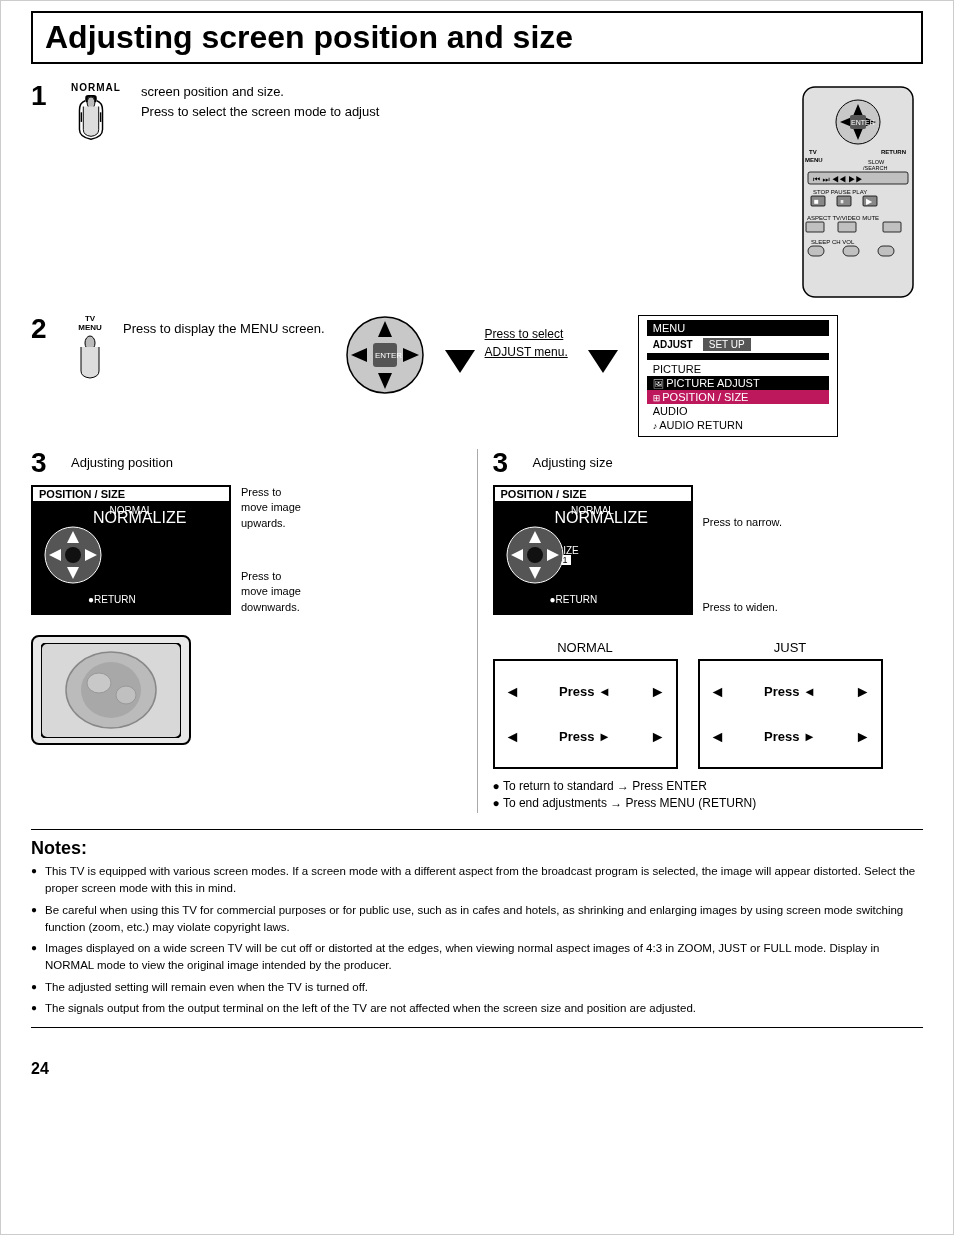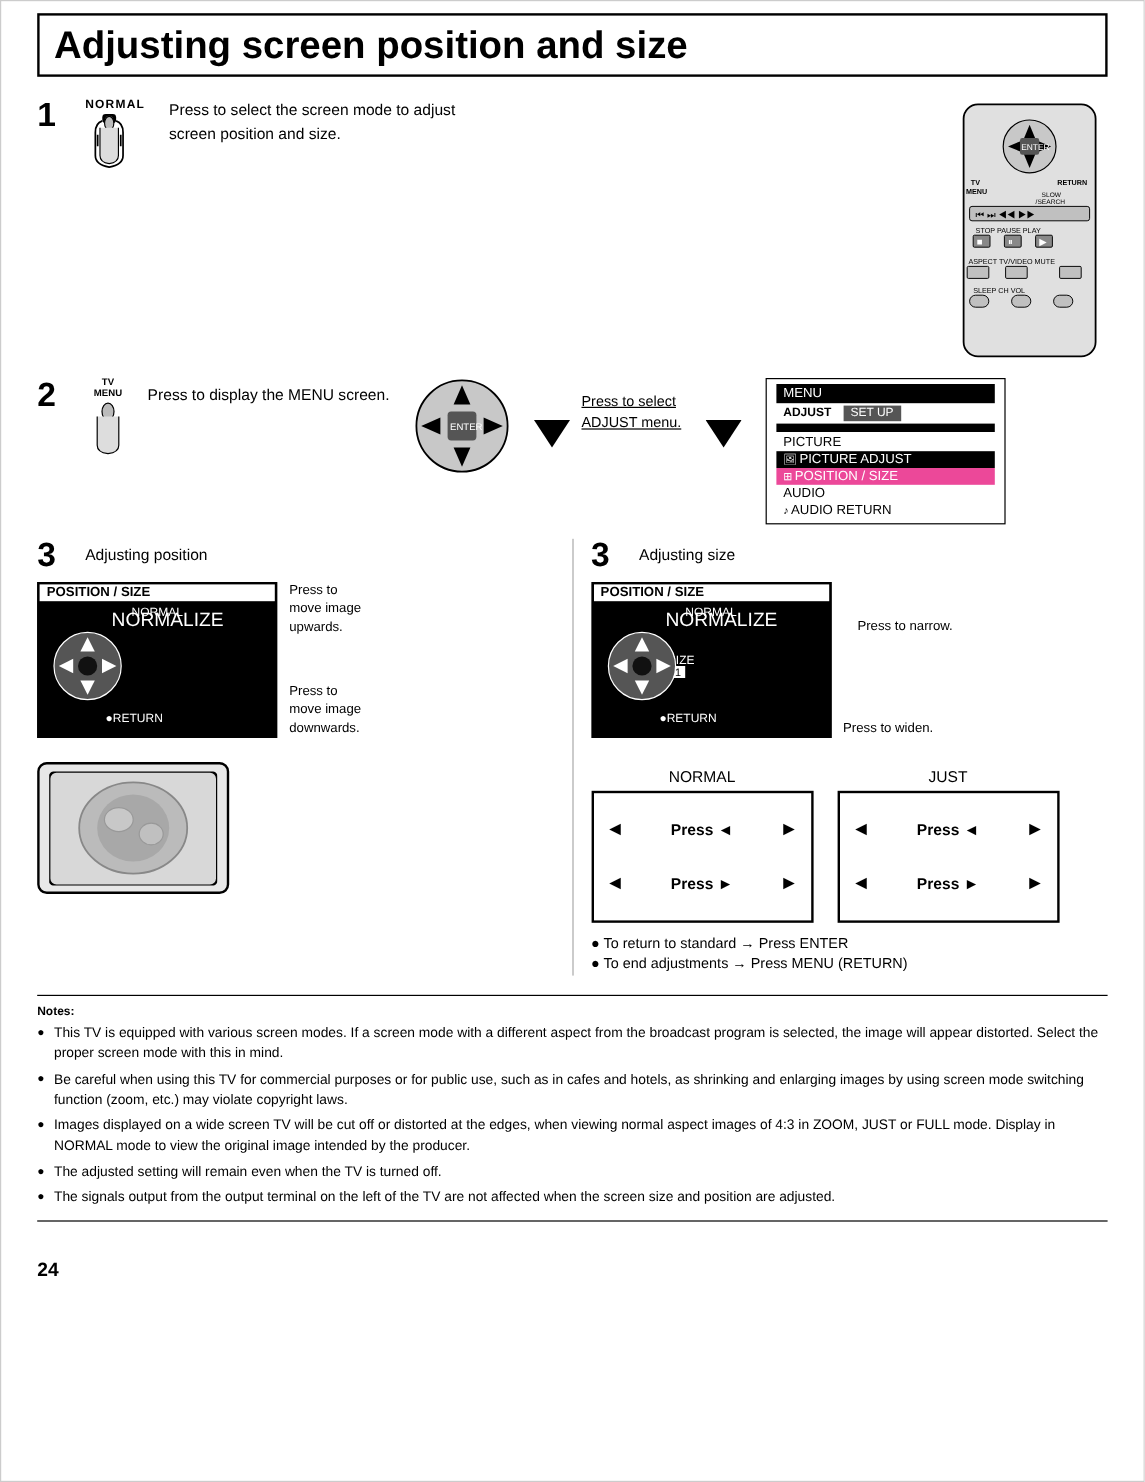--- a/index.html
+++ b/index.html
@@ -118,21 +118,21 @@
     }
     .menu-item {
       padding: 1px 6px;
       font-size: 11px;
     }
     .menu-item.selected {
       background: #000;
       color: #fff;
     }
     .menu-item.highlighted {
-      background: #ec4899;
+      background: #be185d;
       color: #fff;
     }
     .pos-size-box {
       border: 2px solid #000;
       background: #000;
       width: 200px;
       height: 130px;
       position: relative;
       margin-bottom: 10px;
     }
@@ -223,21 +223,21 @@
     .arrow-left { font-size: 16px; }
     .arrow-right { font-size: 16px; }
     
     .notes-section {
       margin-top: 16px;
       border-top: 1.5px solid #000;
       padding-top: 8px;
     }
     .notes-title {
       font-weight: bold;
-      font-size: 10px;
+      font-size: 18px;
       margin-bottom: 4px;
     }
     .note-item {
       font-size: 11.5px;
       line-height: 1.5;
       margin-bottom: 4px;
       padding-left: 14px;
       position: relative;
     }
     .note-item::before {
@@ -299,22 +299,22 @@
               <path d="M14 6 Q8 8 8 16 L8 36 Q8 44 20 46 Q32 44 32 36 L32 16 Q32 8 26 6" stroke="#000" stroke-width="1.5" fill="none"></path>
               <circle cx="20" cy="5" r="4" fill="#666" stroke="#000" stroke-width="1"></circle>
               <path d="M10 28 Q10 20 10 18" stroke="#000" stroke-width="1.5" fill="none"></path>
               <path d="M30 28 Q30 20 30 18" stroke="#000" stroke-width="1.5" fill="none"></path>
 
               <ellipse cx="20" cy="8" rx="4" ry="6" fill="#bbb" stroke="#000" stroke-width="1"></ellipse>
               <path d="M12 12 L12 36 Q12 42 20 43 Q28 42 28 36 L28 12" fill="#ddd" stroke="#000" stroke-width="1"></path>
             </svg>
           </div>
           <div class="step1-desc">
+            <div>screen position and size.</div>
             <div>Press to select the screen mode to adjust</div>
-            <div>screen position and size.</div>
           </div>
         </div>
 
       </div>
 
       <div class="remote-img">
         <svg width="130" height="220" viewBox="0 0 130 220" fill="none" xmlns="http://www.w3.org/2000/svg">
 
           <rect x="10" y="5" width="110" height="210" rx="12" fill="#e0e0e0" stroke="#000" stroke-width="1.5"></rect>
 
@@ -503,21 +503,21 @@
             <circle cx="30" cy="30" r="28" fill="#555" stroke="#fff" stroke-width="1"></circle>
             <polygon points="30,6 36,18 24,18" fill="#fff"></polygon>
             <polygon points="30,54 36,42 24,42" fill="#fff"></polygon>
             <polygon points="6,30 18,24 18,36" fill="#fff"></polygon>
             <polygon points="54,30 42,24 42,36" fill="#fff"></polygon>
             <circle cx="30" cy="30" r="8" fill="#111"></circle>
           </svg>
         </div>
 
         <div style="display:flex; flex-direction:column; justify-content:space-between; height:130px; margin-left:10px;">
-          <div style="font-size:11px; line-height:1.4; margin-top:30px;margin-left:12px;">
+          <div style="font-size:11px; line-height:1.4; margin-top:30px;">
             <span>Press to narrow.</span>
           </div>
           <div style="font-size:11px; line-height:1.4;">
             <span>Press to widen.</span>
           </div>
         </div>
       </div>
 
       <div class="press-boxes-row">
 

